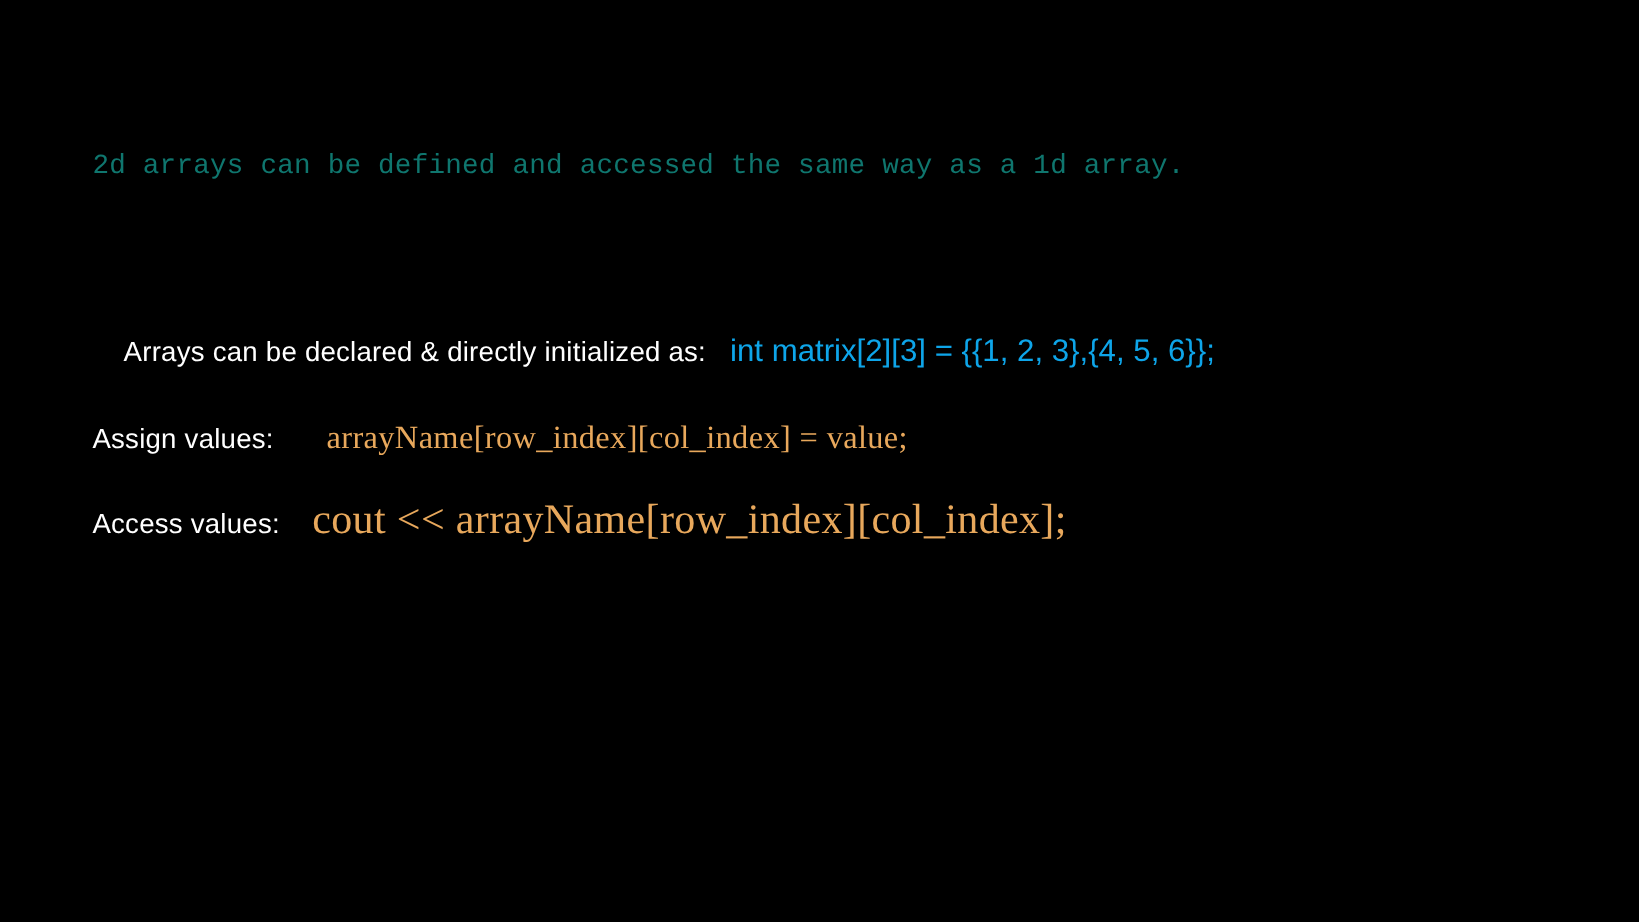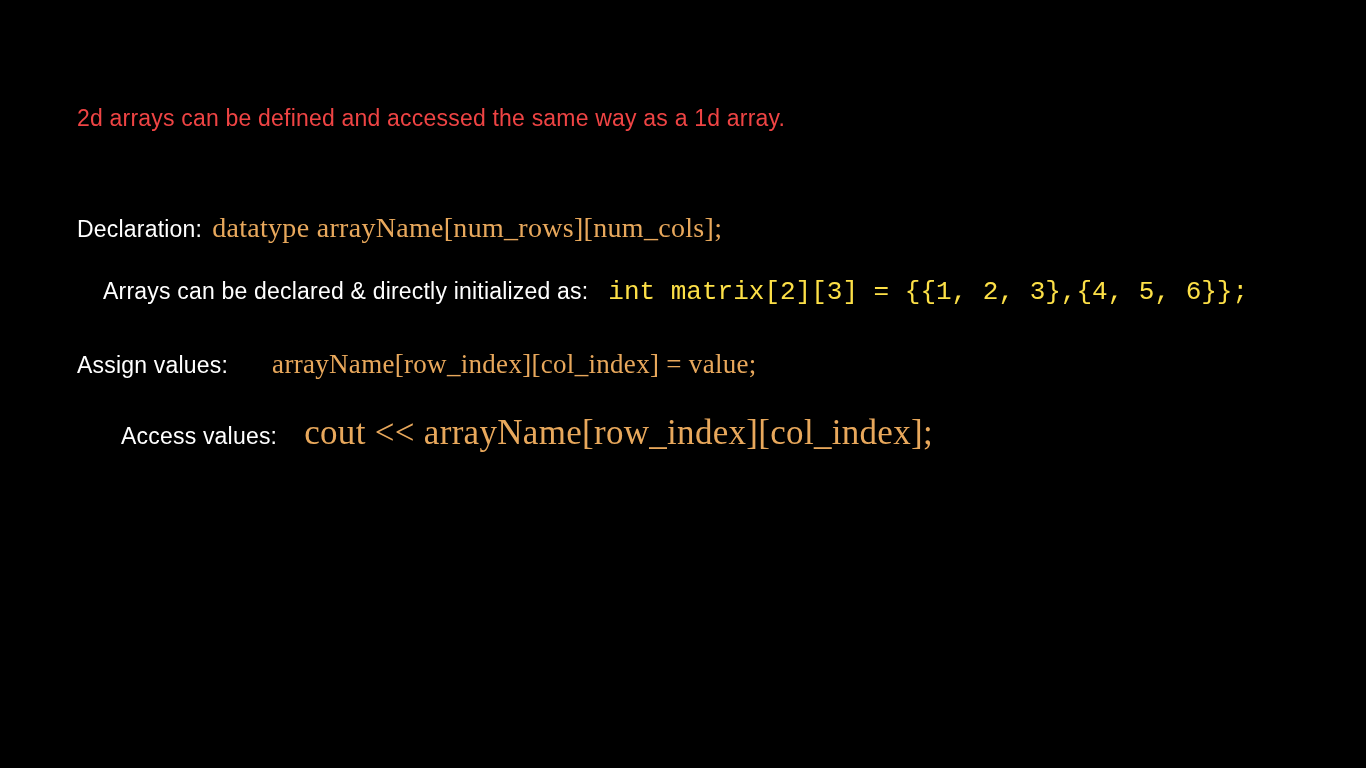--- a/index.html
+++ b/index.html
@@ -15,24 +15,24 @@
   }
   .slide {
     position: relative;
     width: 1366px;
     height: 768px;
     background: #000000;
   }
   .intro-line {
     position: absolute;
     left: 77px;
-    top: 105px;
-    font-family: Liberation Sans, sans-serif;
+    top: 125px;
+    font-family: Liberation Mono, monospace;
     font-size: 23px;
-    color: #ef4444;
+    color: #0f766e;
     letter-spacing: 0.2px;
     white-space: nowrap;
   }
   .row {
     position: absolute;
     display: flex;
     align-items: baseline;
     white-space: nowrap;
   }
   .label {
@@ -40,56 +40,52 @@
     font-size: 23px;
     color: #ffffff;
     letter-spacing: 0.2px;
   }
   .code-serif {
     font-family: "Liberation Serif", serif;
     color: #e8a85c;
     letter-spacing: 0.3px;
   }
   .code-mono {
-    font-family: Liberation Mono, monospace;
-    color: #fde047;
+    font-family: Liberation Sans, sans-serif;
+    color: #0ea5e9;
     letter-spacing: 0px;
   }
 
   
   #row-declaration { left: 77px; top: 212px; }
   #row-declaration .label { margin-right: 10px; }
   #row-declaration .code-serif { font-size: 28px; }
 
   
   #row-init { left: 77px; top: 277px; margin-left: 26px; }
   #row-init .label { margin-right: 20px; }
   #row-init .code-mono { font-size: 26px; }
 
   
   #row-assign { left: 77px; top: 349px; gap: 12px; }
   #row-assign .label { margin-right: 32px; }
   #row-assign .code-serif { font-size: 27px; }
 
   
   #row-access { left: 77px; top: 413px; }
-  #row-access .label { margin-right: 27px; margin-left: 44px; }
+  #row-access .label { margin-right: 27px; }
   #row-access .code-serif { font-size: 35px; }
 </style>
 </head>
 <body>
 
 <div class="slide">
 
   <div class="intro-line">2d arrays can be defined and accessed the same way as a 1d array.</div>
 
-  <div class="row" id="row-declaration">
-    <span class="label">Declaration:</span>
-    <span class="code-serif">datatype arrayName[num_rows][num_cols];</span>
-  </div>
 
   <div class="row" id="row-init">
     <span class="label">Arrays can be declared &amp; directly initialized as:</span>
     <span class="code-mono">int matrix[2][3] = {{1, 2, 3},{4, 5, 6}};</span>
   </div>
 
   <div class="row" id="row-assign">
     <span class="label">Assign values:</span>
     <span class="code-serif">arrayName[row_index][col_index] = value;</span>
   </div>

